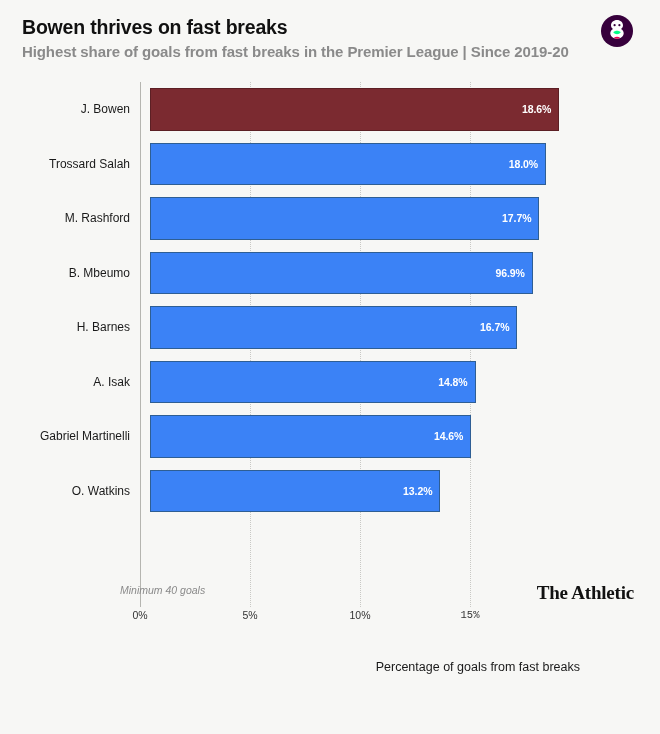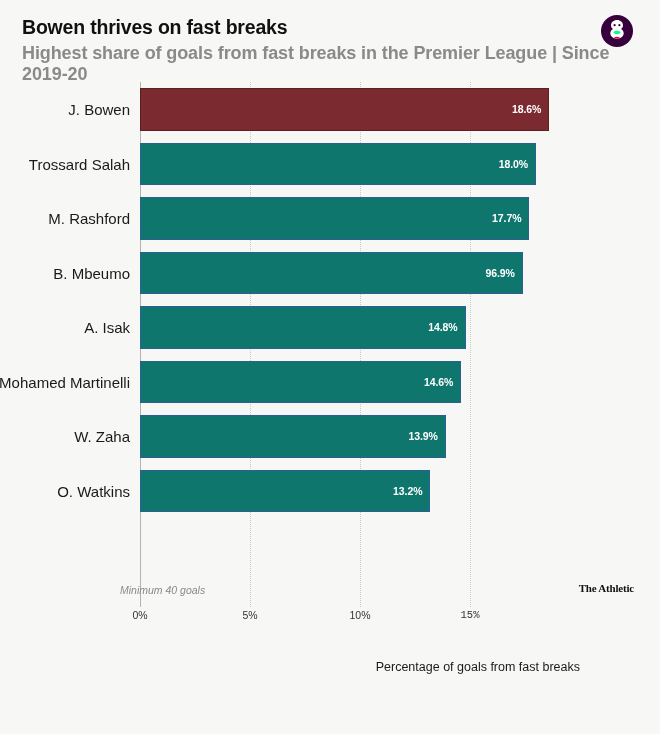--- a/index.html
+++ b/index.html
@@ -26,21 +26,21 @@
     height: 56px;
   }
   .title {
     font-size: 19.5px;
     font-weight: bold;
     letter-spacing: -0.2px;
     margin: 0 0 4px 0;
     color: #111;
   }
   .subtitle {
-    font-size: 18px;
+    font-size: 15px;
     color: #8a8a8a;
     font-weight: bold;
     margin: 0;
     letter-spacing: -0.1px;
   }
   .logo {
     position: absolute;
     top: -2px;
     right: 4px;
     width: 34px;
@@ -76,34 +76,34 @@
   }
   .row {
     position: relative;
     height: 54.5px;
   }
   .bar-label {
     position: absolute;
     right: calc(100% + 10px);
     top: 50%;
     transform: translateY(-50%);
-    font-size: 15px;
+    font-size: 12px;
     color: #1a1a1a;
     white-space: nowrap;
     text-align: right;
   }
   .bar-wrap {
     position: absolute;
-    left: 0;
+    left: 10px;
     top: 6px;
     bottom: 6px;
   }
   .bar {
     height: 100%;
-    background: #0f766e;
+    background: #3b82f6;
     border: 1px solid #2e5e94;
     box-sizing: border-box;
     position: relative;
   }
   .bar.highlight {
     background: #7b2a30;
     border-color: #5c1f24;
   }
   .bar-value {
     position: absolute;
@@ -152,21 +152,21 @@
     top: 0;
     font-size: 10.5px;
     font-style: italic;
     color: #8a8a8a;
   }
   .brand {
     position: absolute;
     right: 4px;
     top: -2px;
     font-family: "Liberation Serif", serif;
-    font-size: 11px;
+    font-size: 19px;
     font-weight: bold;
     color: #111;
     letter-spacing: -0.2px;
   }
 </style>
 </head>
 <body>
 
 <div class="page">
 
@@ -220,40 +220,40 @@
           </div>
           <div class="row">
             <div class="bar-label">B. Mbeumo</div>
             <div class="bar-wrap" style="width: 87%;">
               <div class="bar">
                 <span class="bar-value">96.9%</span>
               </div>
             </div>
           </div>
           <div class="row">
+            <div class="bar-label">H. Barnes</div>
+            <div class="bar-wrap" style="width: 83.5%;">
+              <div class="bar">
+                <span class="bar-value">16.7%</span>
+              </div>
+            </div>
+          </div>
+          <div class="row">
             <div class="bar-label">A. Isak</div>
             <div class="bar-wrap" style="width: 74%; text-align: right;">
               <div class="bar">
                 <span class="bar-value">14.8%</span>
               </div>
             </div>
           </div>
           <div class="row">
-            <div class="bar-label">Mohamed Martinelli</div>
+            <div class="bar-label">Gabriel Martinelli</div>
             <div class="bar-wrap" style="width: 73%;">
               <div class="bar">
                 <span class="bar-value">14.6%</span>
-              </div>
-            </div>
-          </div>
-          <div class="row">
-            <div class="bar-label">W. Zaha</div>
-            <div class="bar-wrap" style="width: 69.5%;">
-              <div class="bar">
-                <span class="bar-value">13.9%</span>
               </div>
             </div>
           </div>
           <div class="row">
             <div class="bar-label">O. Watkins</div>
             <div class="bar-wrap" style="width: 66%;">
               <div class="bar">
                 <span class="bar-value">13.2%</span>
               </div>
             </div>

